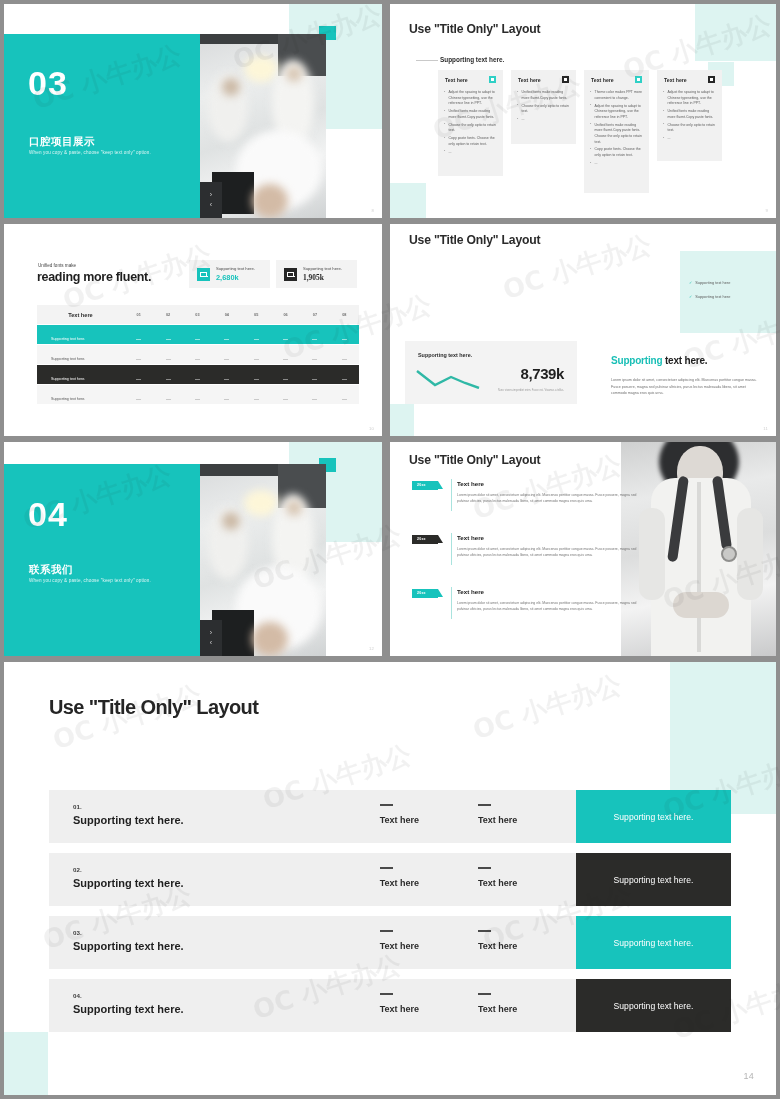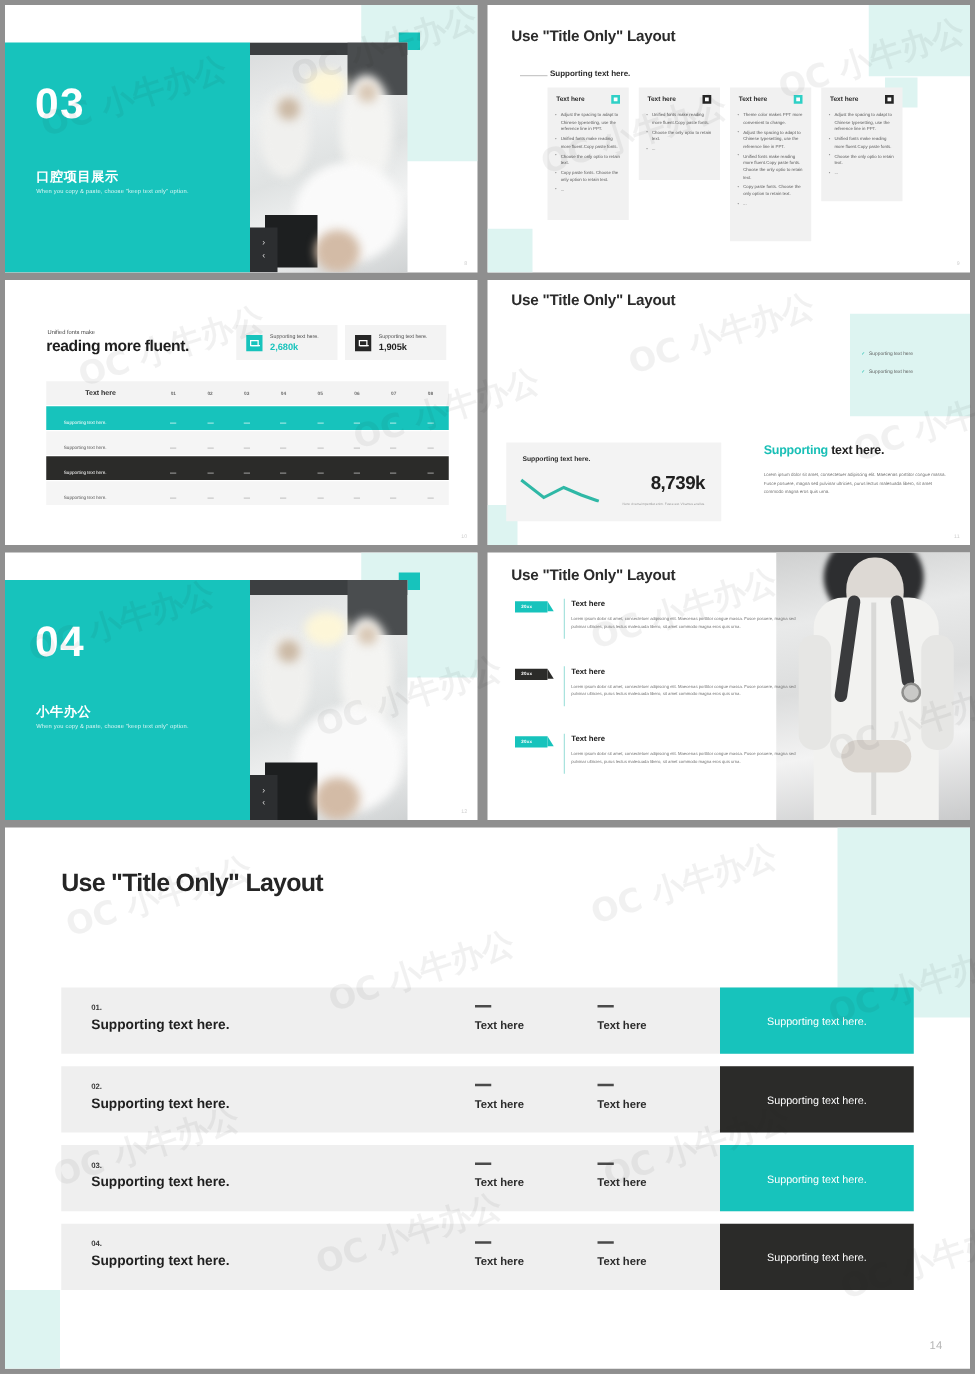--- a/index.html
+++ b/index.html
@@ -93,21 +93,21 @@
     border:0.7px solid #fff; display:block;
   }
   .stat .sq em::after{
     content:""; position:absolute; left:0; top:0; width:7px; height:3px;
     border-bottom:0.7px solid #fff; transform:skewY(0deg);
   }
   .stat .txt { margin-left:6px; }
   .stat .lbl { font-size:4.2px; color:#4a4a4a; }
   .stat .val { font-size:7.4px; font-weight:bold; margin-top:1.5px; }
   .stat .val.t { color:#17c3bc; }
-  .stat .val.k { color:#1f1f1f; }
+  .stat .val.k { color:#1f1f1f;font-family:Liberation Serif, serif; }
   .trow { position:absolute; left:0; right:0; display:flex; align-items:center; }
   .trow .c0 { width:27%; padding-left:14px; }
   .trow .c { flex:1; text-align:center; }
   .th { background:#f3f3f3; }
   .th .c0 { font-weight:bold; font-size:5.6px; color:#2b2b2b; text-align:center; padding-left:0;}
   .th .c { font-size:3.8px; color:#6d6d6d; font-weight:bold; }
   .tr-teal { background:#17c3bc; }
   .tr-gray { background:#f5f5f5; }
   .tr-dark { background:#2b2b29; }
   .trow .lab { font-size:3.7px; }
@@ -360,21 +360,21 @@
     <div class="pagenum">10</div>
   </div>
 
   <div class="slide" style="left:390px; top:224px; width:386px; height:212px;">
     <div class="mint" style="left:290px; top:27px; width:96px; height:82px;"></div>
     <div class="mint" style="left:0px; top:180px; width:24px; height:32px;"></div>
 
     <div class="slide-title" style="left:19px; top:9px; font-size:12.2px;">Use "Title Only" Layout</div>
 
 
-    <div class="kpi" style="left:15px; top:130px; width:172px; height:63px;">
+    <div class="kpi" style="left:15px; top:117px; width:172px; height:63px;">
       <div class="lbl">Supporting text here.</div>
       <svg width="66" height="26" viewBox="0 0 66 26" style="top:22px;">
         <polyline points="2,8 20,22 36,14 50,20 64,25" fill="none" stroke="#2fb8a6" stroke-width="2.4"></polyline>
       </svg>
       <div class="big" style="top:24px;">8,739k</div>
       <div class="foot" style="top:48px;">Nunc viverra imperdiet enim. Fusce est. Vivamus a tellus.</div>
     </div>
 
     <div class="check" style="left:299px; top:56px;">
       <b>✓</b><span>Supporting text here</span>
@@ -407,21 +407,21 @@
       <div class="blob" style="left:36px; top:102px; width:86px; height:84px; background:#fafafa;"></div>
       <div class="dark" style="left:12px; top:146px; width:42px; height:46px; background:#1d1f20;"></div>
       <div class="blob" style="left:52px; top:158px; width:36px; height:34px; background:#d3bba6;"></div>
       <div class="photo-arrows" style="left:0px; top:156px; width:22px; height:36px;">
         <span>›</span>
         <span>‹</span>
       </div>
     </div>
 
     <div class="sec-num" style="left:24px; top:55px;">04</div>
-    <div class="sec-title" style="left:25px; top:121px;">小牛办公</div>
+    <div class="sec-title" style="left:25px; top:121px;">联系我们</div>
     <div class="sec-sub" style="left:25px; top:136px;">When you copy &amp; paste, choose "keep text only" option.</div>
     <div class="pagenum">12</div>
   </div>
 
   <div class="slide" style="left:390px; top:442px; width:386px; height:214px;">
     <div class="nurse" style="left:231px; top:0; width:155px; height:214px;">
       <div style="position:absolute;left:38px;top:-16px;width:80px;height:72px;background:#2d2e30;border-radius:50%;filter:blur(2px);"></div>
       <div style="position:absolute;left:56px;top:4px;width:46px;height:54px;background:#ddd9d4;border-radius:48%;"></div>
       <div style="position:absolute;left:30px;top:36px;width:100px;height:180px;background:#f2f2f0;border-radius:24px 24px 0 0;"></div>
       <div style="position:absolute;left:76px;top:40px;width:4px;height:170px;background:#d9d9d7;"></div>

